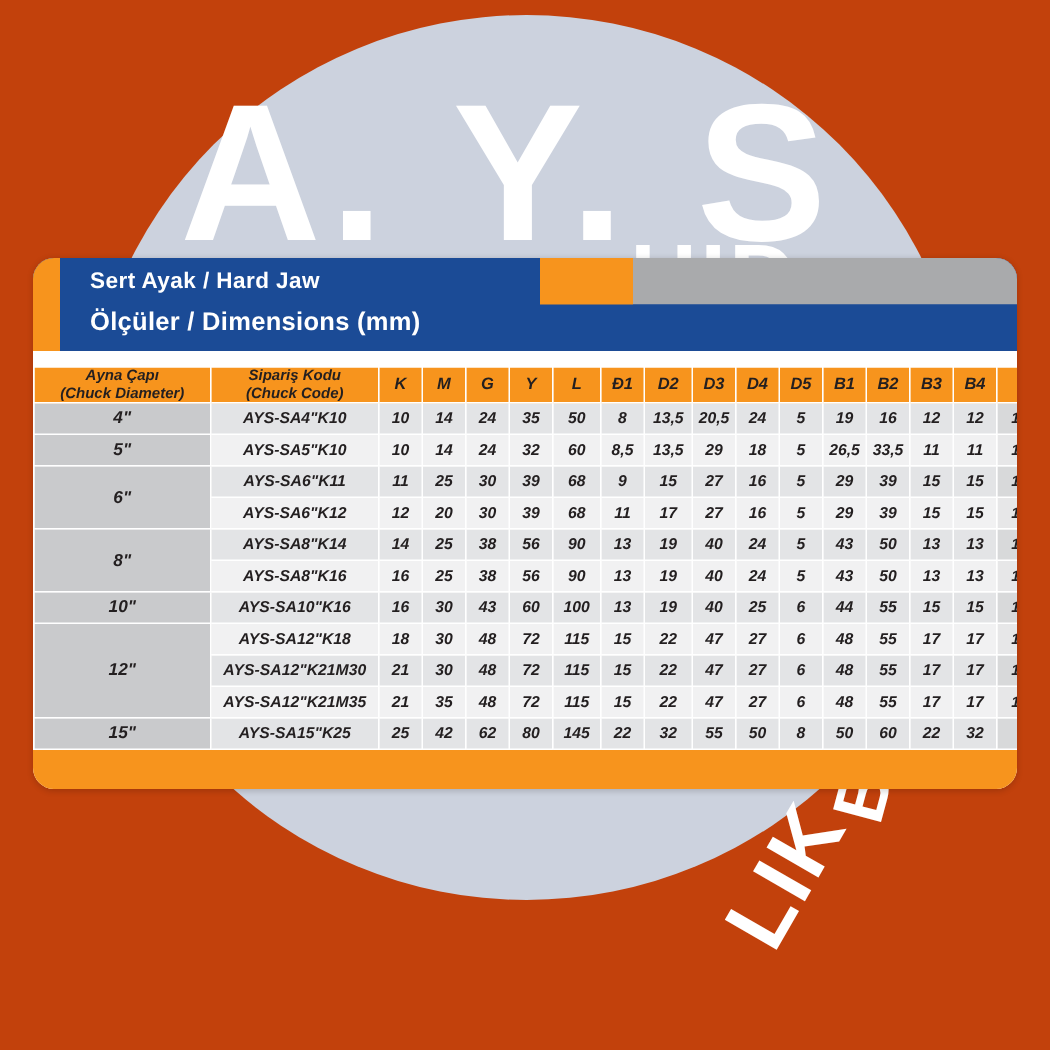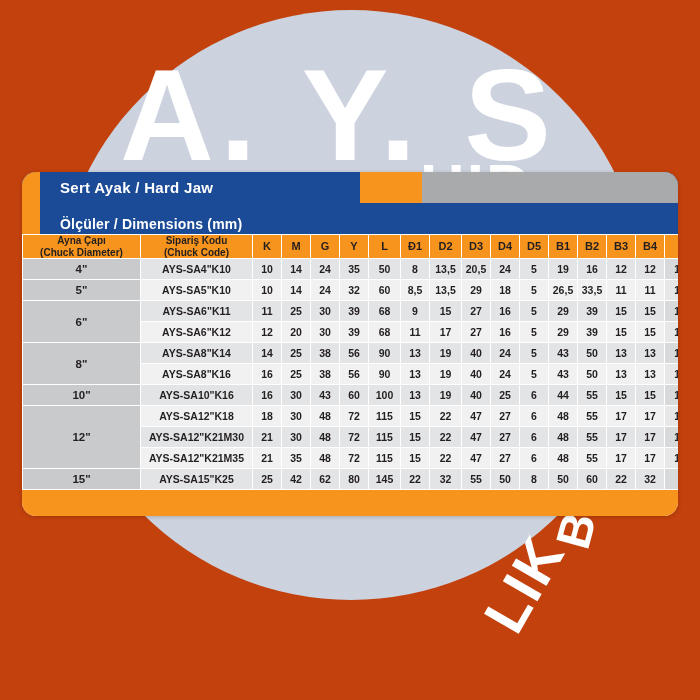--- a/index.html
+++ b/index.html
@@ -122,29 +122,29 @@
     color: #ffffff;
     font-size: 15px;
     font-weight: bold;
     letter-spacing: .3px;
   }
   .head-sub {
     position: absolute;
     left: 38px;
     top: 33px;
     color: #ffffff;
-    font-size: 14px;
+    font-size: 17px;
     font-weight: bold;
     letter-spacing: .2px;
-    margin-top: 11px;
   }
   
   .table-wrap {
     background: #ffffff;
-    padding: 0 0 0 0;
+    padding: 10px 0 0 0;
+    font-style: italic;
   }
   table.spec {
     border-collapse: collapse;
     width: 656px;
     table-layout: fixed;
     font-size: 11px;
   }
   table.spec th, table.spec td {
     border: 1px solid #ffffff;
     text-align: center;

